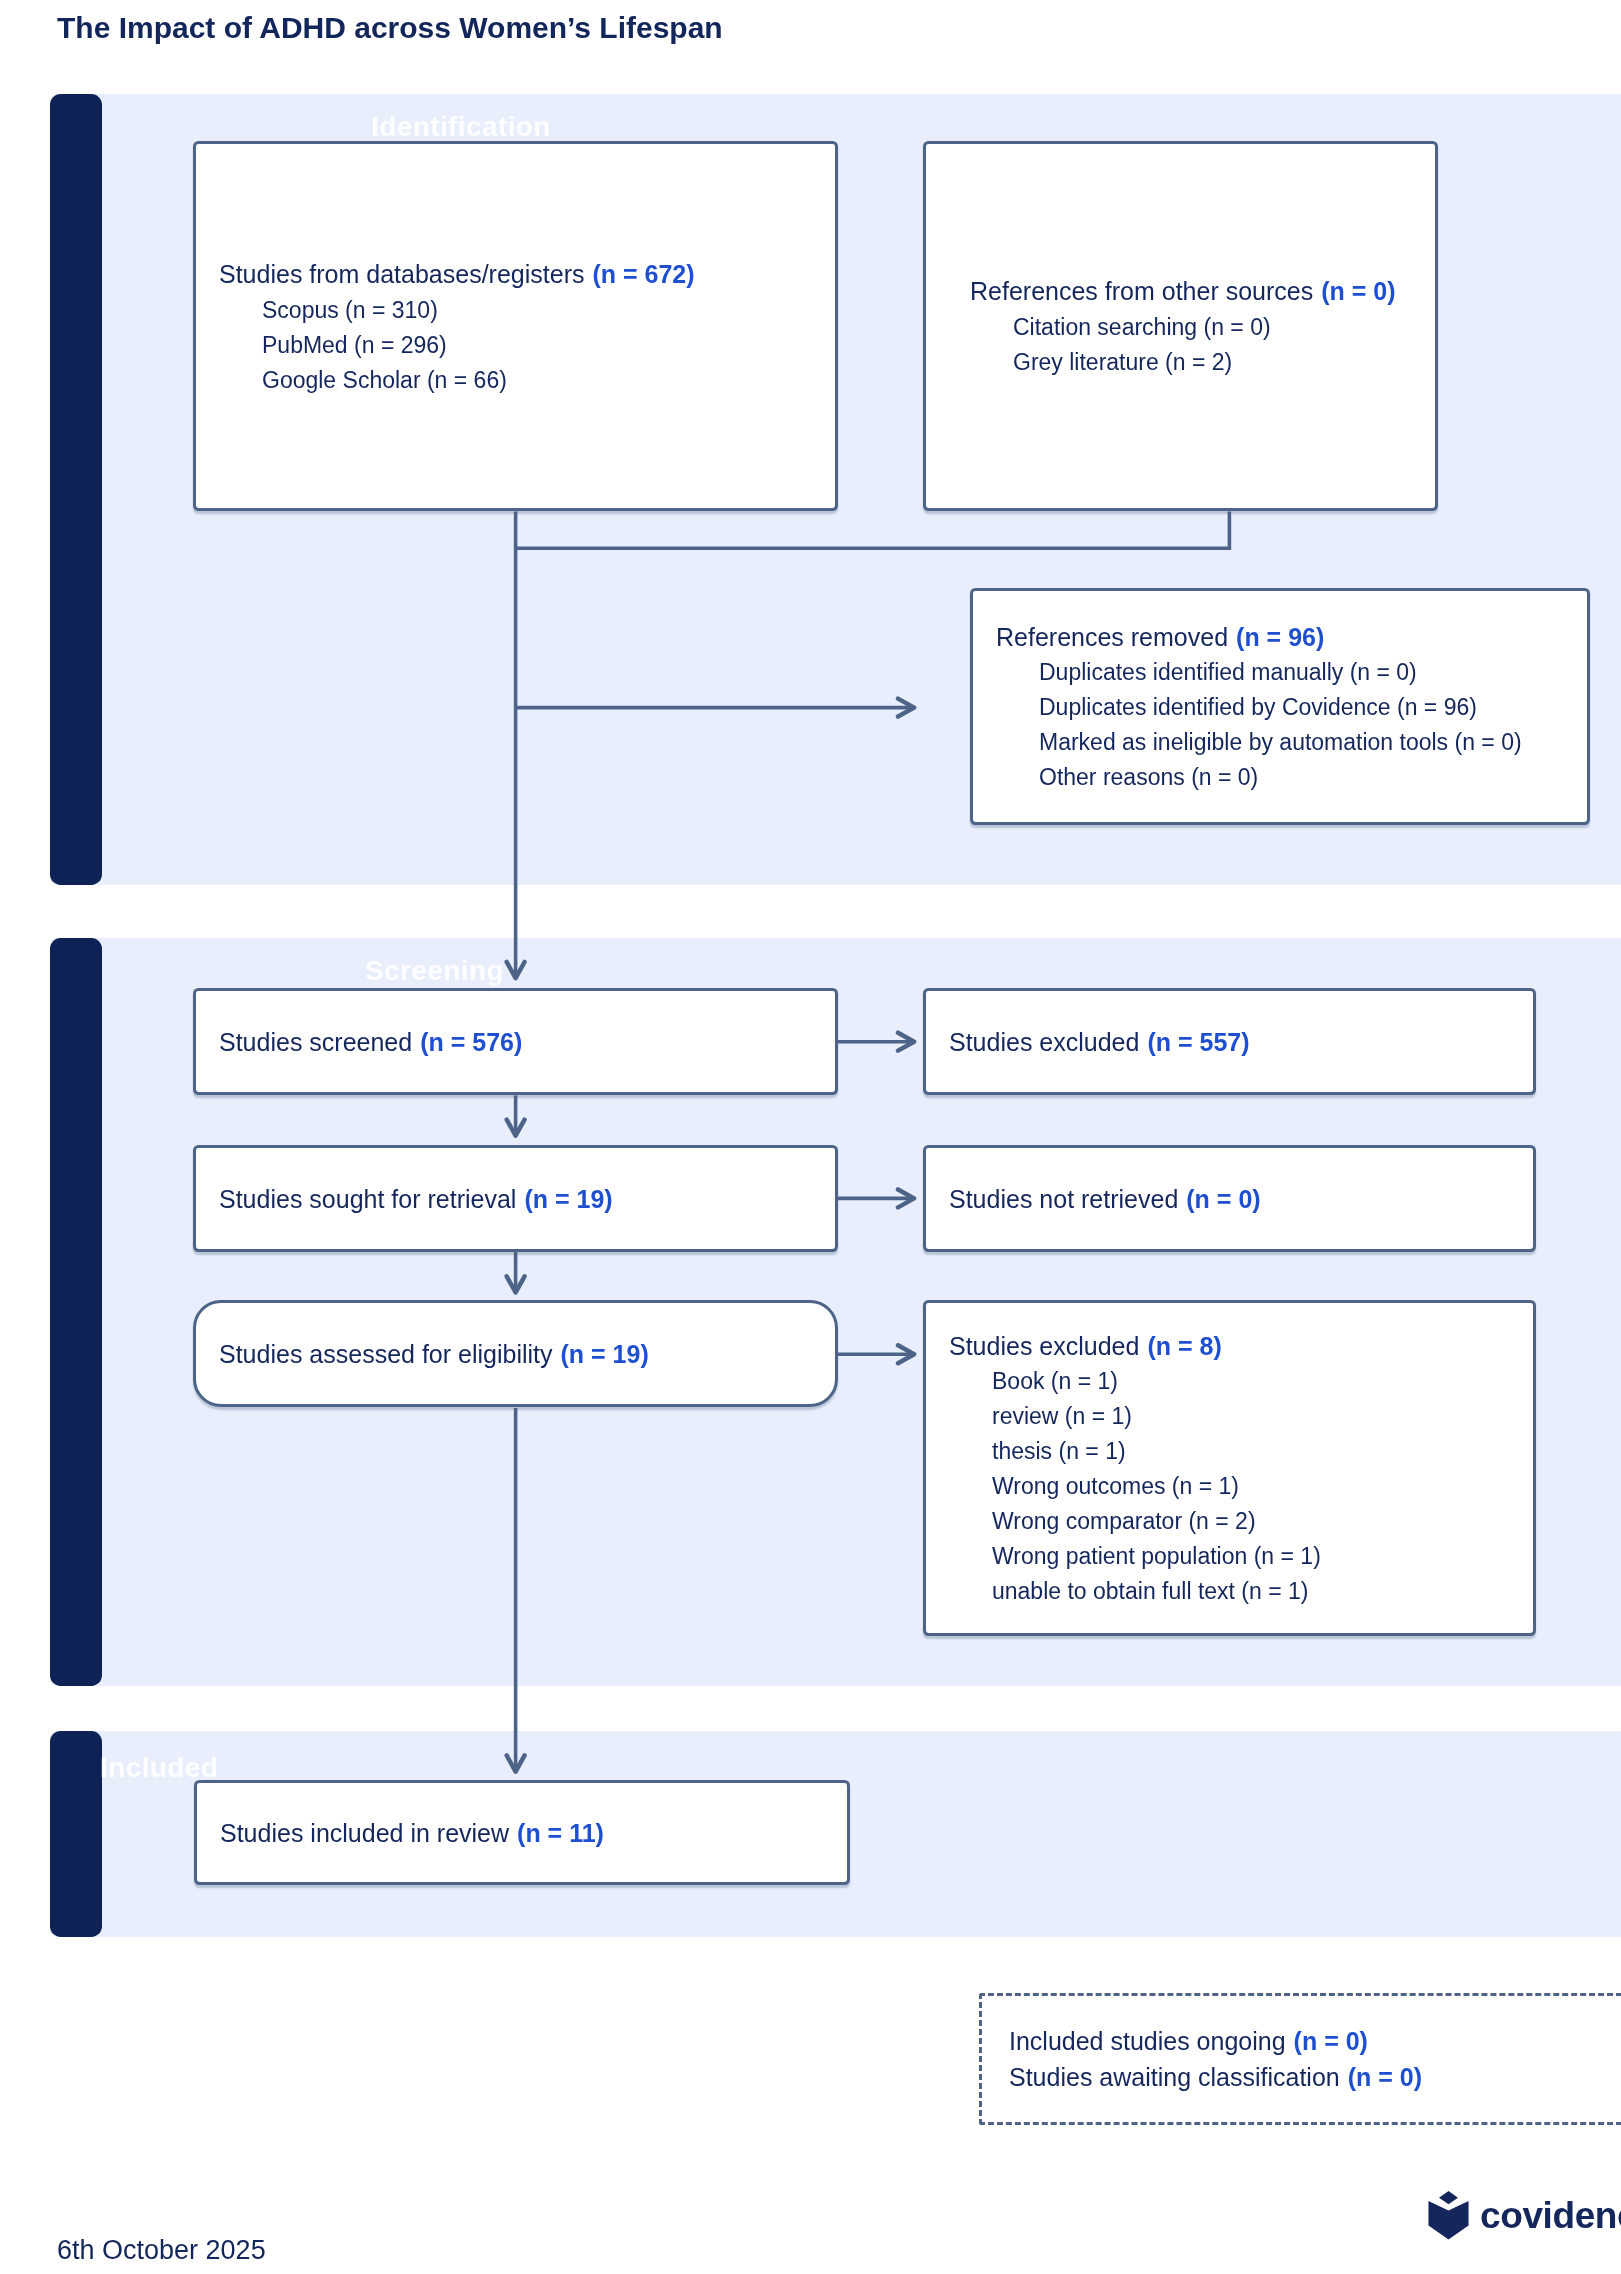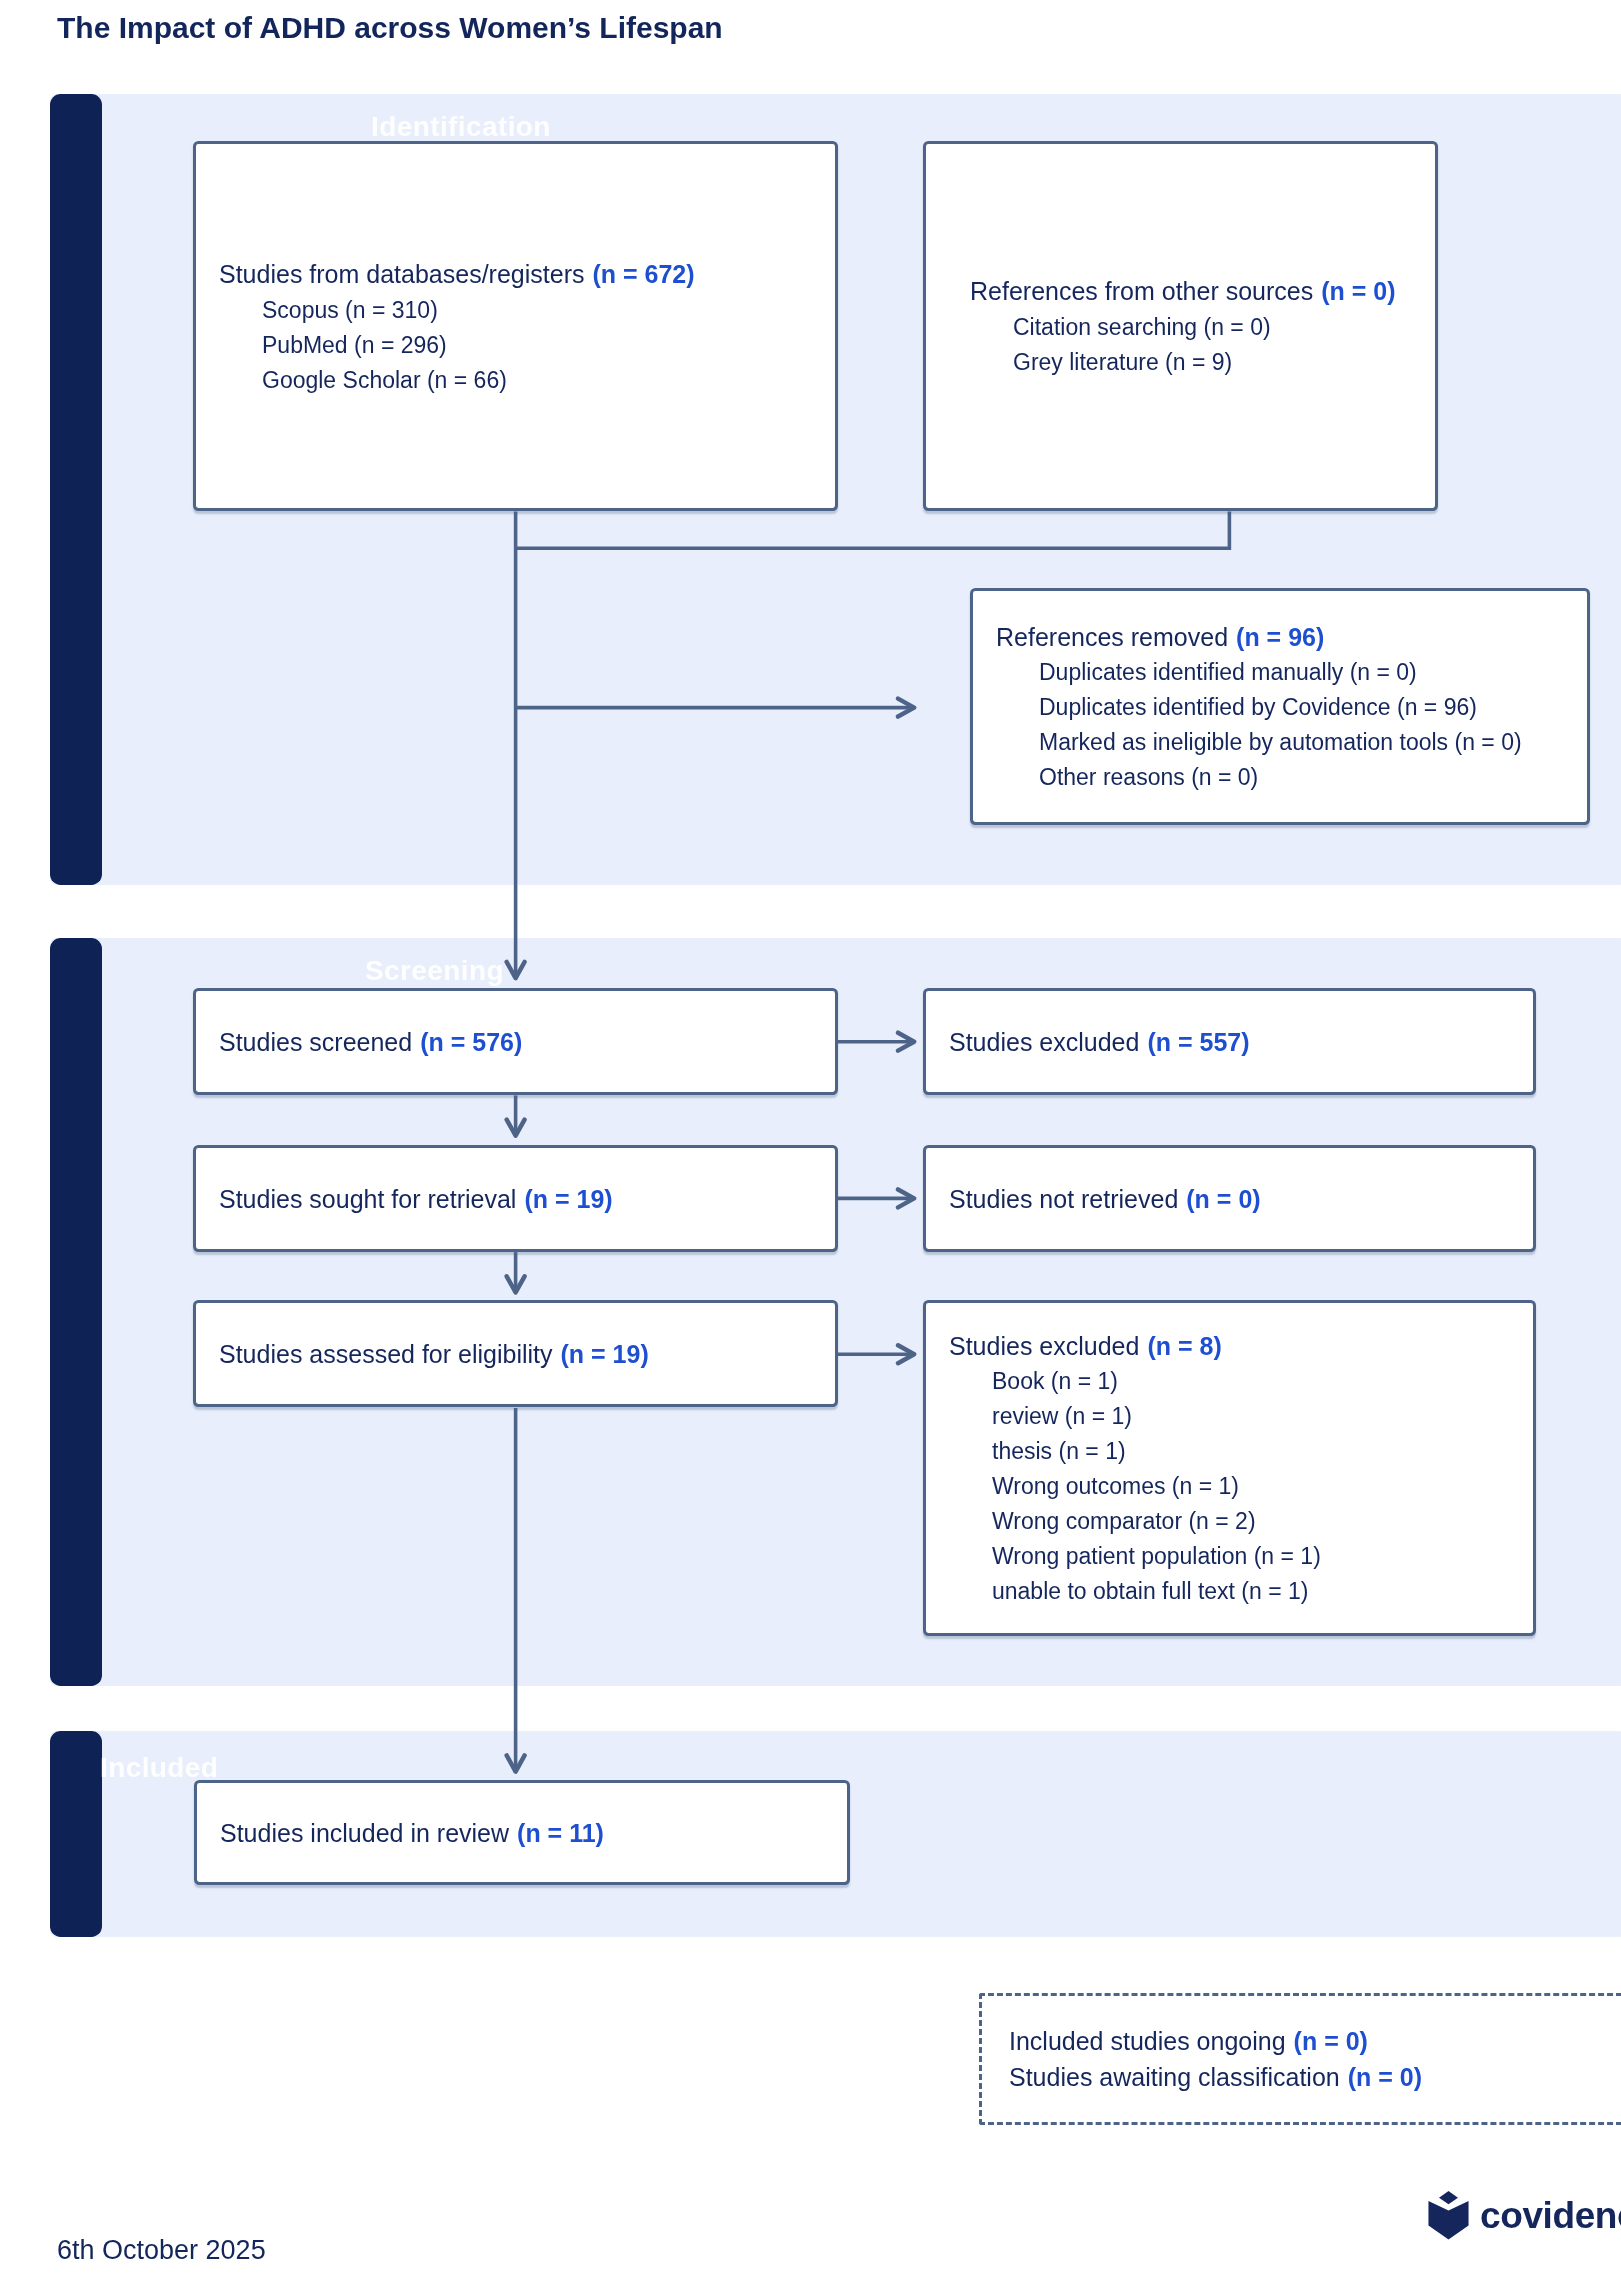--- a/index.html
+++ b/index.html
@@ -79,21 +79,21 @@
     <div class="sub">Scopus (n = 310)</div>
     <div class="sub">PubMed (n = 296)</div>
     <div class="sub">Google Scholar (n = 66)</div>
   </div>
 
   <div class="box" style="left:891px;top:141px;width:515px;height:370px;padding-left:21px;">
     <div class="main">
       <span>References from other sources</span><span class="count">(n = 0)</span>
     </div>
     <div class="sub">Citation searching (n = 0)</div>
-    <div class="sub">Grey literature (n = 9)</div>
+    <div class="sub">Grey literature (n = 2)</div>
   </div>
 
   <div class="box" style="left:938px;top:588px;width:620px;height:237px;">
     <div class="main" style="line-height:36px;">
       <span>References removed</span><span class="count">(n = 96)</span>
     </div>
     <div class="sub">Duplicates identified manually (n = 0)</div>
     <div class="sub">Duplicates identified by Covidence (n = 96)</div>
     <div class="sub">Marked as ineligible by automation tools (n = 0)</div>
     <div class="sub">Other reasons (n = 0)</div>
@@ -114,21 +114,21 @@
     <div class="main">
       <span>Studies sought for retrieval</span><span class="count">(n = 19)</span>
     </div>
   </div>
   <div class="box" style="left:891px;top:1145px;width:613px;height:107px;">
     <div class="main">
       <span>Studies not retrieved</span><span class="count">(n = 0)</span>
     </div>
   </div>
 
-  <div class="box" style="left:161px;top:1300px;width:645px;height:107px;">
+  <div class="box" style="left:161px;top:1300px;width:645px;height:107px;border-radius:28px;">
     <div class="main">
       <span>Studies assessed for eligibility</span><span class="count">(n = 19)</span>
     </div>
   </div>
   <div class="box" style="left:891px;top:1300px;width:613px;height:336px;">
     <div class="main" style="line-height:36px;">
       <span>Studies excluded</span><span class="count">(n = 8)</span>
     </div>
     <div class="sub">Book (n = 1)</div>
     <div class="sub">review (n = 1)</div>

